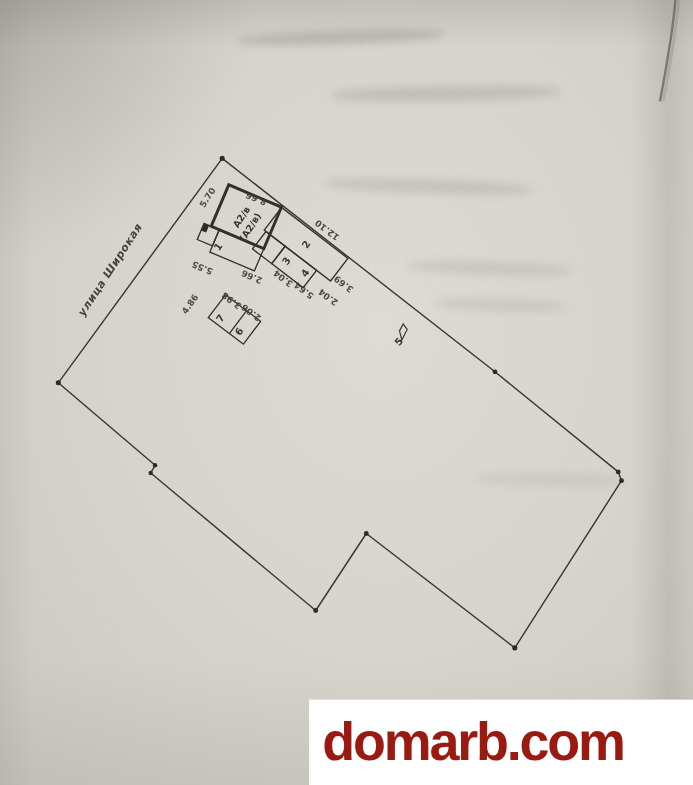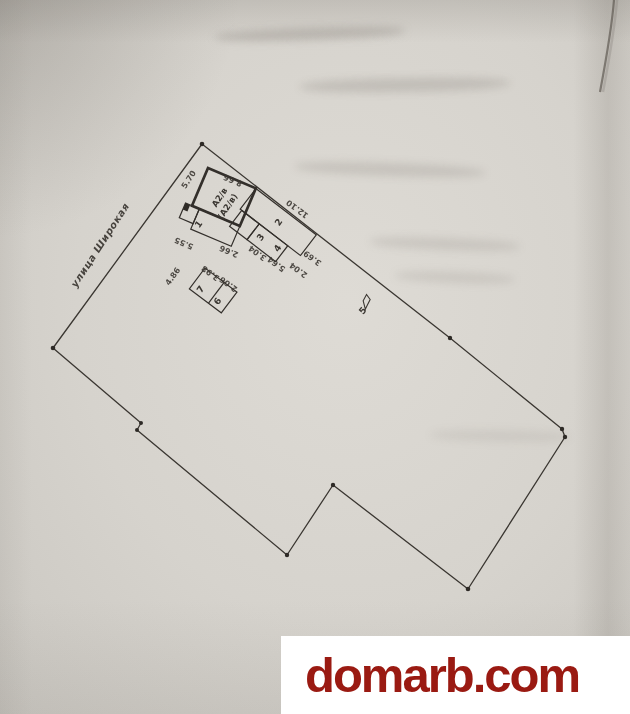--- a/index.html
+++ b/index.html
@@ -33,21 +33,21 @@
   .bldg-lbl{font-size:8.5px;font-weight:700;}
   .street{font-size:10px;font-style:italic;font-weight:600;letter-spacing:.5px;opacity:.92;}
   .marker{font-size:9px;font-weight:700;}
   .watermark-band{
     position:absolute;left:281px;top:636px;width:349px;height:78px;
     background:#ffffff;display:flex;align-items:center;
   }
   .watermark-text{
     font-family:"Liberation Sans","DejaVu Sans",sans-serif;
     font-weight:bold;font-size:49px;line-height:1;
-    letter-spacing:-2px;color:#9a1a12;padding-left:24px;white-space:nowrap;
+    letter-spacing:-2px;color:#9a1a12;padding-left:12px;white-space:nowrap;
   }
 </style>
 </head>
 <body>
 
 <div class="paper">
 
   <div class="smudge" style="left:215px;top:28px;width:190px;height:12px;transform:rotate(-2deg);"></div>
   <div class="smudge" style="left:300px;top:78px;width:210px;height:14px;transform:rotate(-1deg);opacity:.8;"></div>
   <div class="smudge" style="left:295px;top:163px;width:190px;height:13px;transform:rotate(2deg);opacity:.7;"></div>

